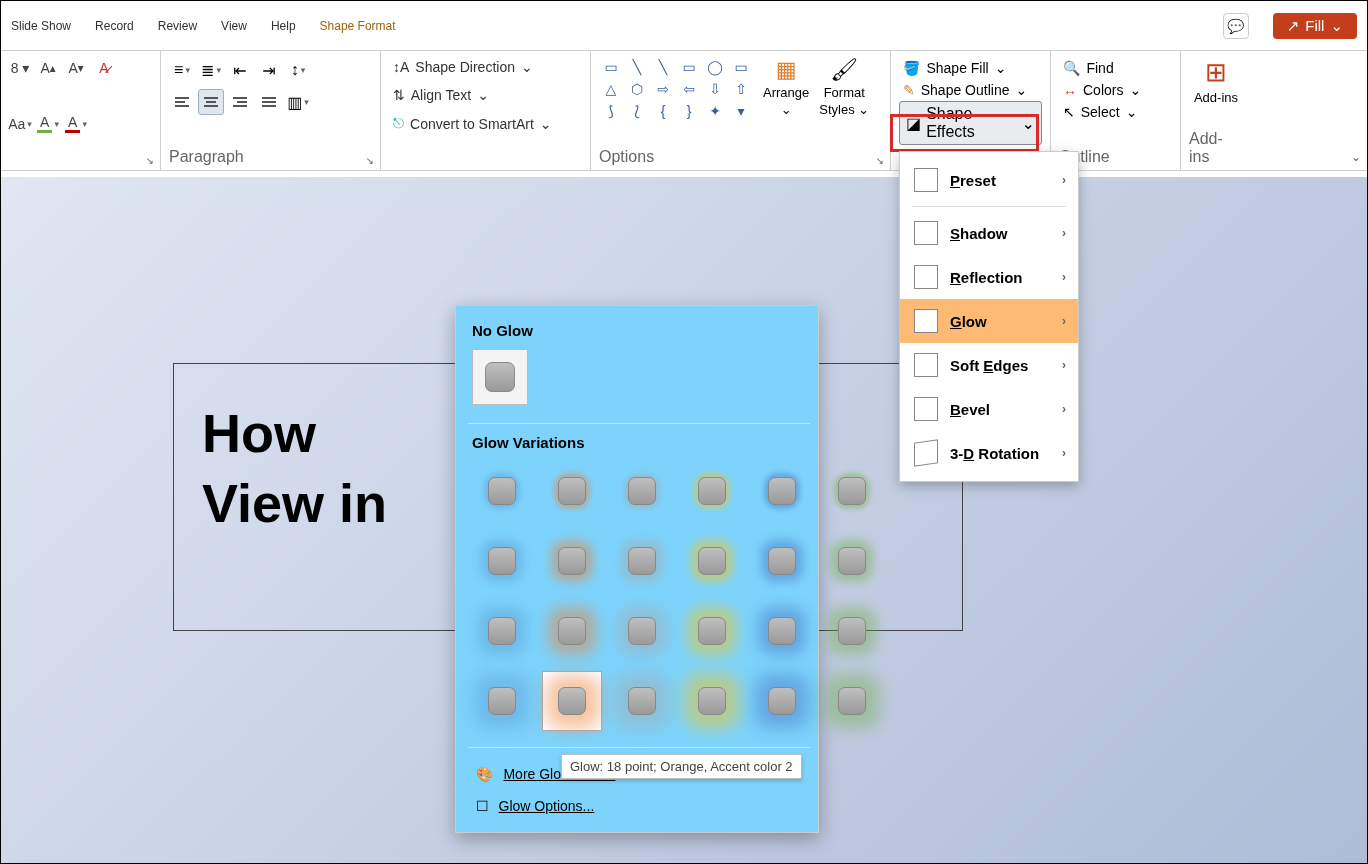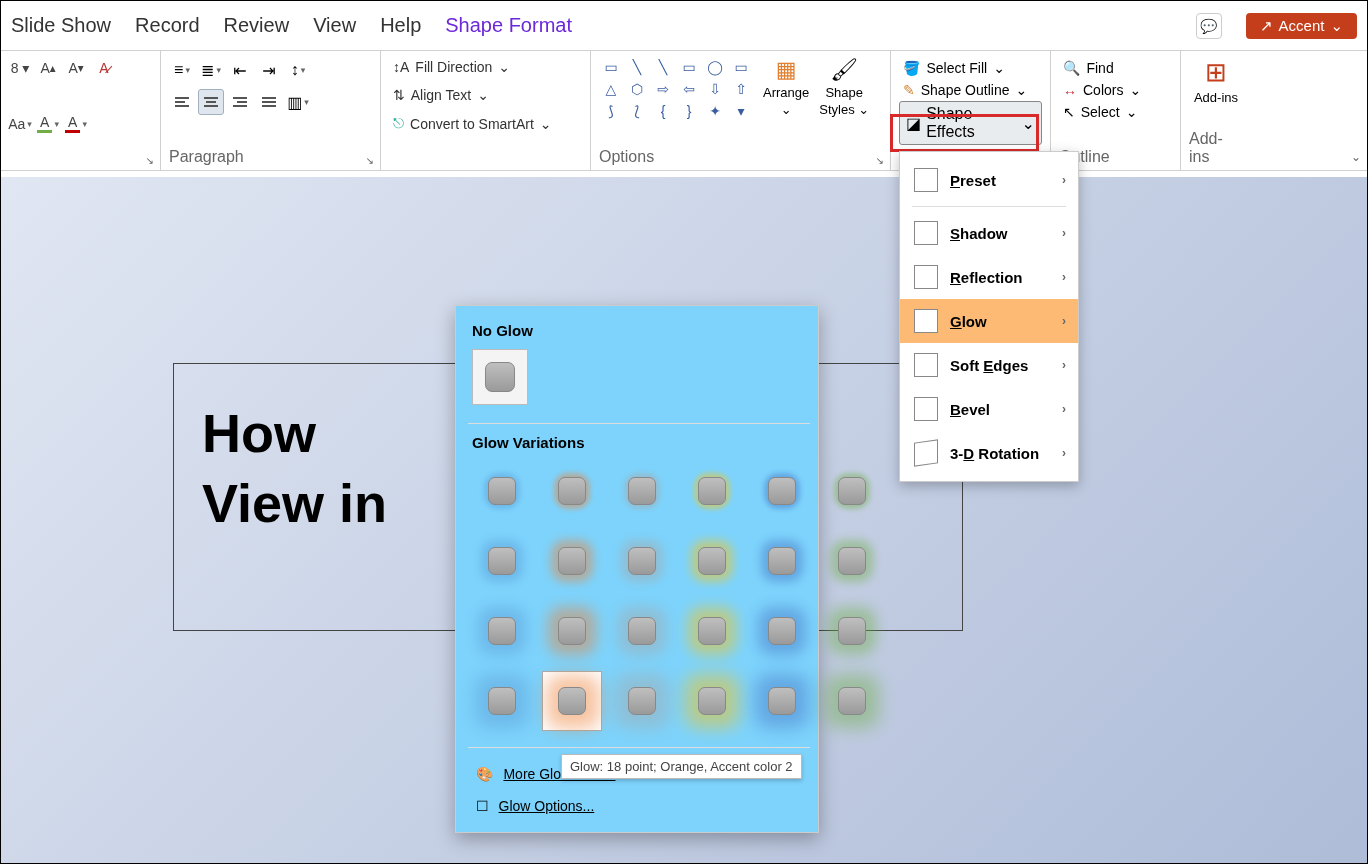--- a/index.html
+++ b/index.html
@@ -1,20 +1,20 @@
 <!DOCTYPE html>
 <html><head>
 <meta charset="utf-8">
 <style>
 * { box-sizing: border-box; margin: 0; padding: 0; font-family: "Segoe UI", sans-serif; }
 body { width: 1368px; height: 864px; background: #fff; border: 1px solid #000; position: relative; overflow: hidden; }
 
 .top-tabs { display: flex; align-items: center; height: 50px; padding: 0 10px; border-bottom: 1px solid #d0d0d0; gap: 24px; }
-.top-tabs .tab { font-size: 20px; color: #333; cursor: pointer; }
-.top-tabs .tab.contextual { color: #6d28d9; }
+.top-tabs .tab { font-size: 12px; color: #333; cursor: pointer; }
+.top-tabs .tab.contextual { color: #a16207; }
 .spacer { flex: 1; }
 .comment-btn { width: 26px; height: 26px; border: 1px solid #ccc; border-radius: 4px; display: flex; align-items: center; justify-content: center; font-size: 14px; }
 .share-btn { background: #c43e1c; color: #fff; padding: 4px 14px; border-radius: 4px; font-size: 15px; display: flex; align-items: center; gap: 6px; }
 
 .ribbon { display: flex; height: 120px; border-bottom: 1px solid #d0d0d0; position: relative; }
 .ribbon-group { border-right: 1px solid #d0d0d0; padding: 6px 8px 2px 8px; display: flex; flex-direction: column; justify-content: space-between; }
 .group-label { font-size: 16px; color: #666; text-align: left; padding-bottom: 2px; }
 
 .font-group { width: 160px; }
 .font-row { display: flex; gap: 6px; align-items: center; margin-bottom: 8px;}
@@ -86,21 +86,21 @@
   <div class="tab">Review</div>
   <div class="tab">View</div>
   <div class="tab">Help</div>
   <div class="tab contextual">Shape Format</div>
   <div class="spacer"></div>
   <div class="comment-btn">
       <span>💬</span>
     </div>
   <div class="share-btn">
       <span>↗</span>
-      <span>Accent</span>
+      <span>Fill</span>
       <span>⌄</span>
     </div>
 </div>
 
 <div class="ribbon">
 
   <div class="ribbon-group font-group" style="position:relative">
     <div class="font-row">
       <div class="small-icon"><span>8</span>&nbsp;▾</div>
       <div class="small-icon">A<sup>▴</sup></div>
@@ -160,21 +160,21 @@
           </div>
         <div class="para-btn dropdown-caret">▥</div>
       </div>
     </div>
     <div class="group-label">Paragraph</div>
     <span class="dialog-launcher">↘</span>
   </div>
 
   <div class="ribbon-group text-opts-group">
     <div>
-      <div class="text-opt"><span>↕A</span><span>Fill Direction</span> ⌄</div>
+      <div class="text-opt"><span>↕A</span><span>Shape Direction</span> ⌄</div>
       <div class="text-opt"><span>⇅</span><span>Align Text</span> ⌄</div>
       <div class="text-opt"><span style="color:#2a9">⎋</span><span>Convert to SmartArt</span> ⌄</div>
     </div>
     <div></div>
   </div>
 
   <div class="ribbon-group drawing-group" style="position:relative">
     <div class="drawing-inner">
       <div class="shape-gallery">
         <div>▭</div>
@@ -196,31 +196,31 @@
           <div>✦</div>
           <div>▾</div>
       </div>
       <div class="big-btn">
         <span style="font-size:22px;color:#e08030">▦</span>
         <span>Arrange</span>
           <span>⌄</span>
       </div>
       <div class="big-btn">
         <span style="font-size:22px">🖌</span>
-        <span>Shape</span>
+        <span>Format</span>
         <span><span>Styles</span> ⌄</span>
       </div>
     </div>
     <div class="group-label">Options</div>
     <span class="dialog-launcher">↘</span>
   </div>
 
   <div class="ribbon-group shape-style-group">
     <div>
-      <div class="shape-opt"><span style="color:#d08030">🪣</span><span>Select Fill</span> ⌄</div>
+      <div class="shape-opt"><span style="color:#d08030">🪣</span><span>Shape Fill</span> ⌄</div>
       <div class="shape-opt"><span style="color:#d08030">✎</span><span style="">Shape Outline</span> ⌄</div>
       <div class="shape-effects-btn"><span>◪</span><span>Shape Effects</span> ⌄</div>
     </div>
     <div></div>
   </div>
 
   <div class="ribbon-group editing-group">
     <div>
       <div class="shape-opt">
           <span>🔍</span>

